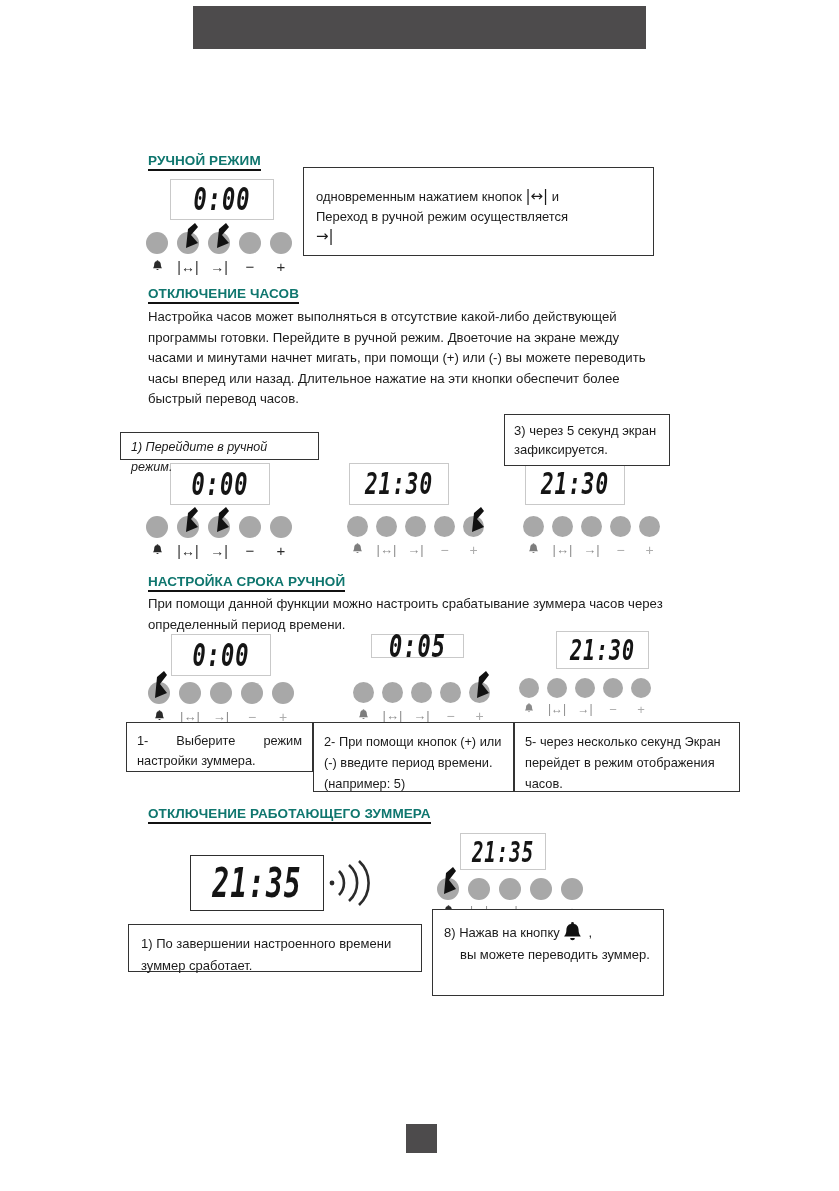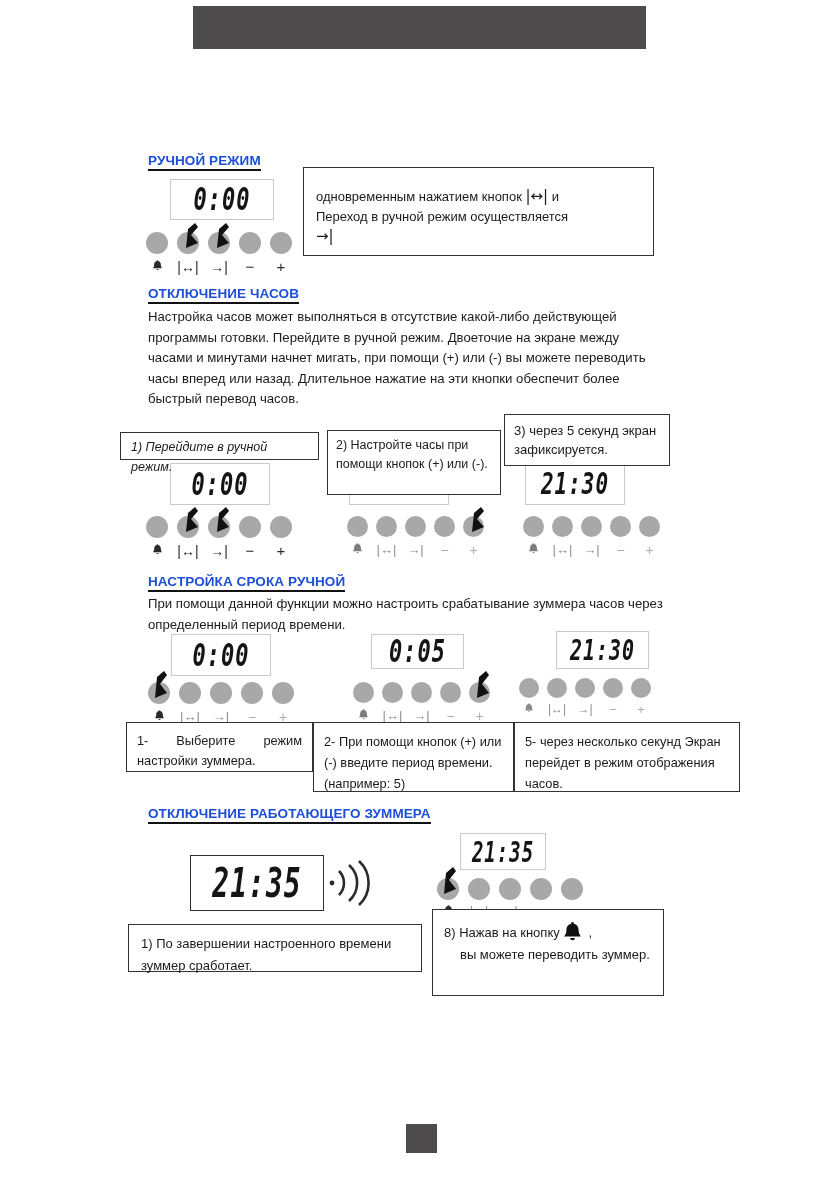--- a/index.html
+++ b/index.html
@@ -10,21 +10,21 @@
   }
   .page{position:relative;width:839px;height:1191px;}
 
   
   .header-bar{position:absolute;left:193px;top:6px;width:453px;height:43px;background:#4d4b4c;}
   .footer-mark{position:absolute;left:406px;top:1124px;width:31px;height:29px;background:#4d4b4c;}
 
   
   .sec-head{
     position:absolute;font-weight:bold;font-size:13.5px;letter-spacing:.1px;
-    border-bottom:2px solid #111;padding-bottom:1px;white-space:nowrap;color:#1d4ed8;
+    border-bottom:2px solid #111;padding-bottom:1px;white-space:nowrap;color:#0f766e;
   }
 
   
   .para{position:absolute;font-size:13.2px;line-height:20.5px;color:#1b1b1b;}
 
   
   .box{
     position:absolute;border:1.3px solid #333;background:#fff;
     box-sizing:border-box;font-size:13px;line-height:20px;color:#1b1b1b;
     padding:7px 9px;
@@ -128,21 +128,20 @@
   </div>
 
   <div class="sec-head" style="left:148px;top:286px;">ОТКЛЮЧЕНИЕ ЧАСОВ</div>
 
   <div class="para" style="left:148px;top:307px;width:516px;">Настройка часов может выполняться в отсутствие какой-либо действующей программы готовки. Перейдите в ручной режим. Двоеточие на экране между часами и минутами начнет мигать, при помощи (+) или (-) вы можете переводить часы вперед или назад. Длительное нажатие на эти кнопки обеспечит более быстрый перевод часов.</div>
 
   <div class="box z" style="left:504px;top:414px;width:166px;height:52px;padding:6px 9px;line-height:19px;">3) через 5 секунд экран зафиксируется.</div>
 
   <div class="box italic z" style="left:120px;top:432px;width:199px;height:28px;padding:4px 10px;font-size:12.5px;">1) Перейдите в ручной режим.</div>
 
-  <div class="box z" style="left:327px;top:430px;width:174px;height:65px;padding:5px 8px;line-height:19px;font-size:12.5px;">2) Настройте часы при помощи кнопок (+) или (-).</div>
 
   <div class="lcd" style="left:170px;top:463px;width:100px;height:42px;">
     <span class="digits" style="font-size:22px;">0:00</span>
   </div>
   <div class="lcd" style="left:349px;top:463px;width:100px;height:42px;">
     <span class="digits" style="font-size:21px;">21:30</span>
   </div>
   <div class="lcd" style="left:525px;top:463px;width:100px;height:42px;">
     <span class="digits" style="font-size:21px;">21:30</span>
   </div>
@@ -249,21 +248,21 @@
     </div>
   </div>
 
   <div class="sec-head" style="left:148px;top:574px;">НАСТРОЙКА СРОКА РУЧНОЙ</div>
 
   <div class="para" style="left:148px;top:594px;width:520px;">При помощи данной функции можно настроить срабатывание зуммера часов через определенный период времени.</div>
 
   <div class="lcd" style="left:171px;top:634px;width:100px;height:42px;">
     <span class="digits" style="font-size:22px;">0:00</span>
   </div>
-  <div class="lcd" style="left:371px;top:634px;width:93px;height:35px;">
+  <div class="lcd" style="left:371px;top:634px;width:93px;height:24px;">
     <span class="digits" style="font-size:22px;">0:05</span>
   </div>
   <div class="lcd" style="left:556px;top:631px;width:93px;height:38px;">
     <span class="digits" style="font-size:20px;">21:30</span>
   </div>
 
   <div class="ctrl-row" style="left:148px;top:682px;">
     <div class="ctrl-btns">
       <div class="ctrl-btn">
         <div class="knob" style="width:22px;height:22px;"></div>

